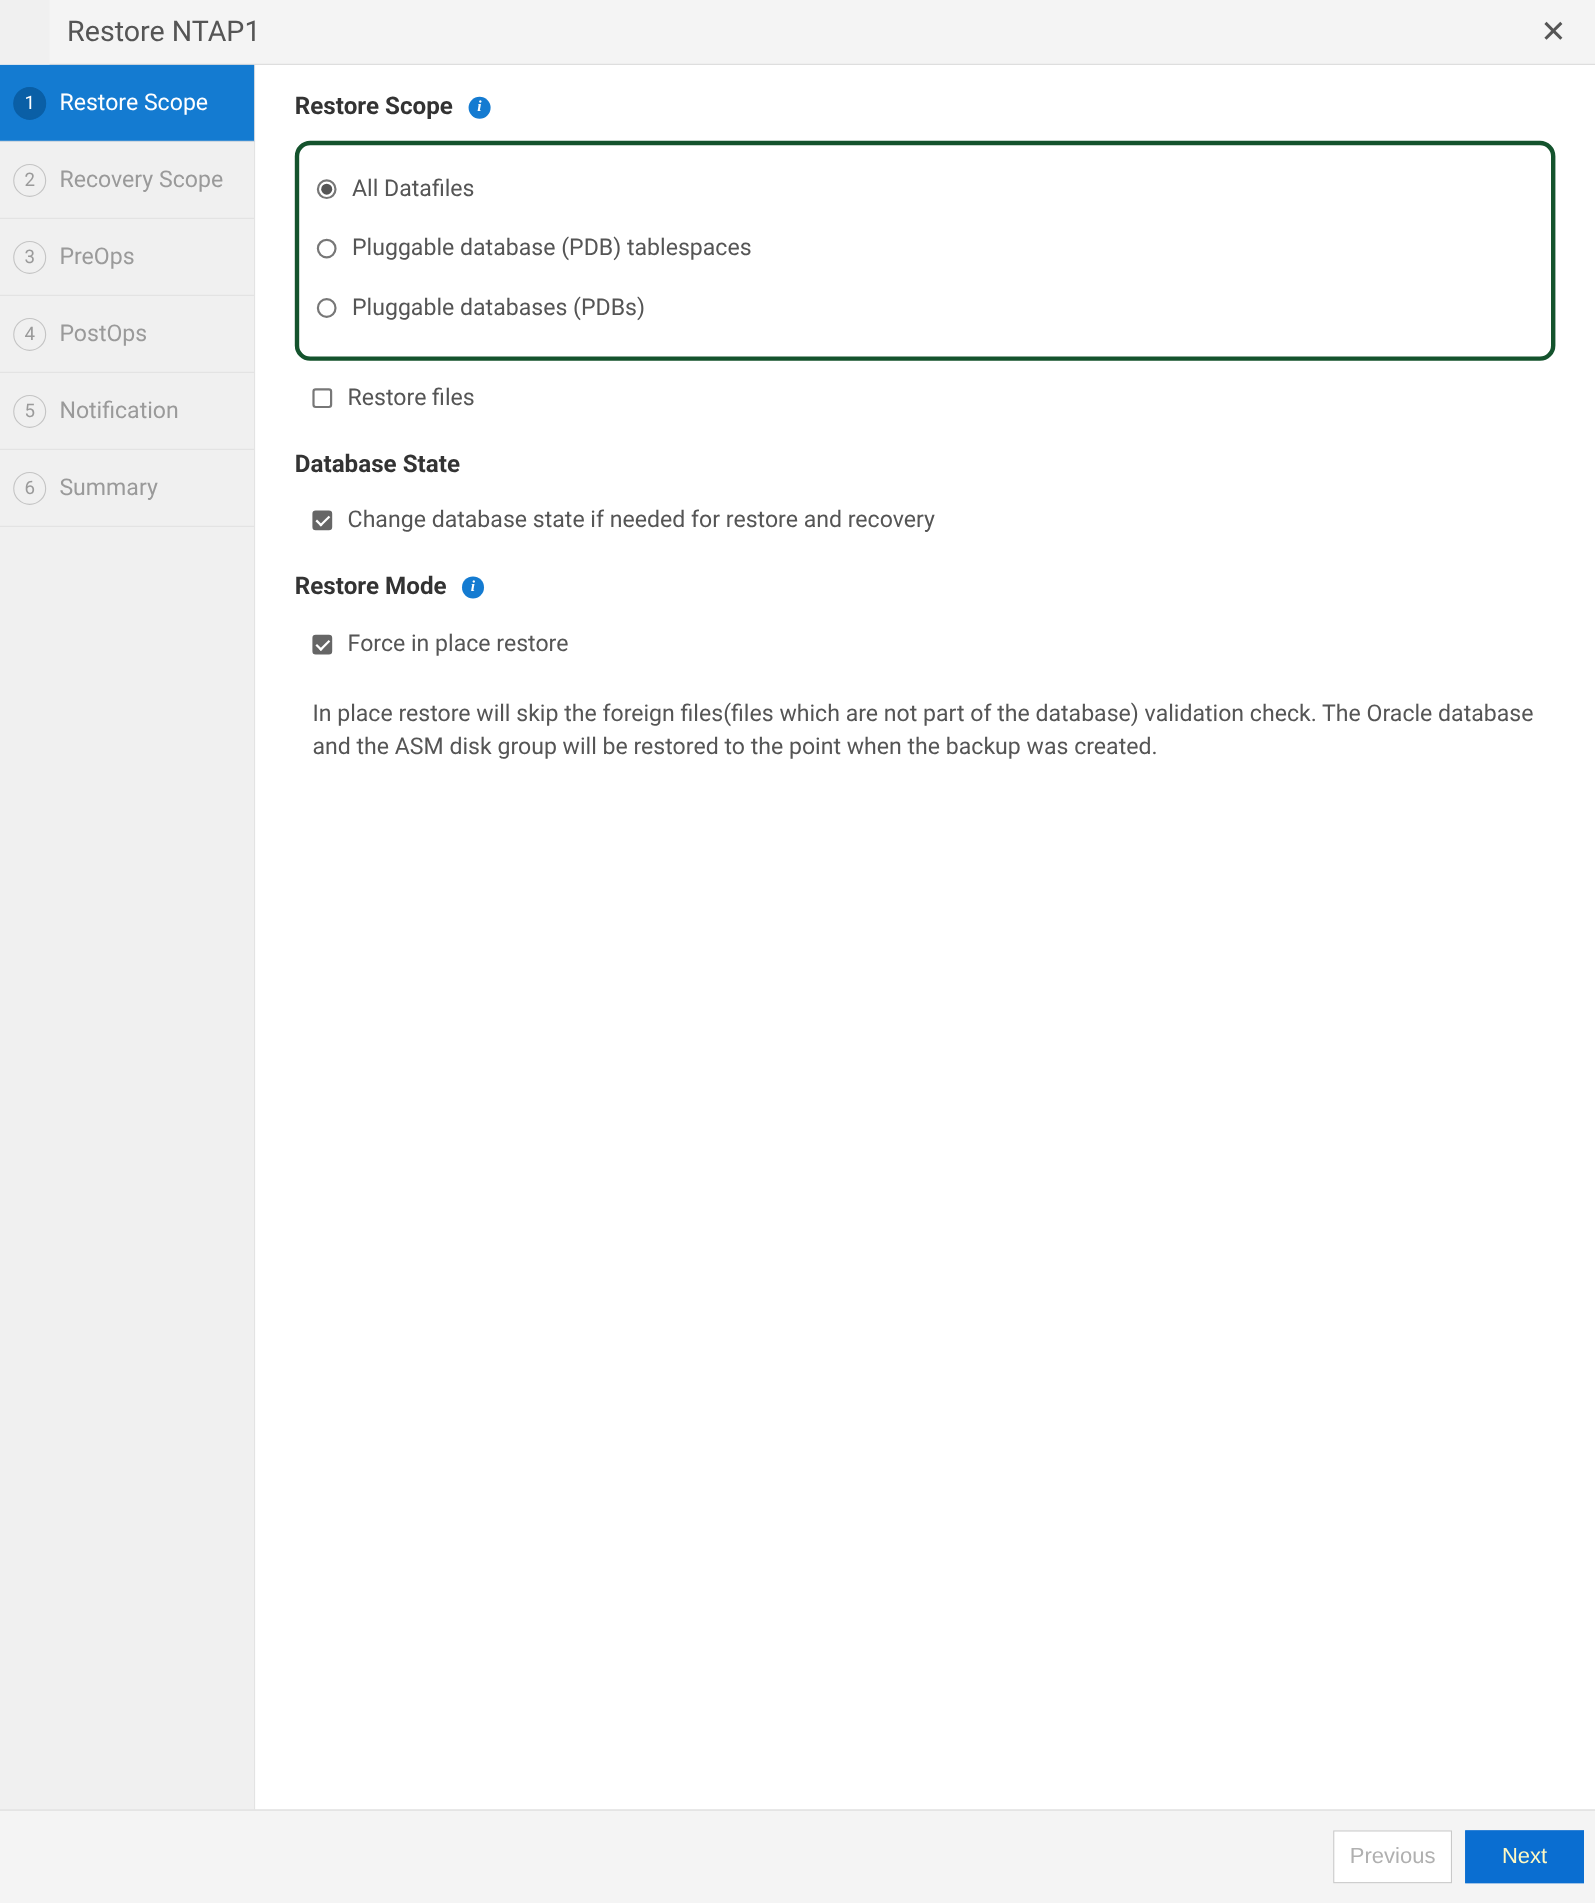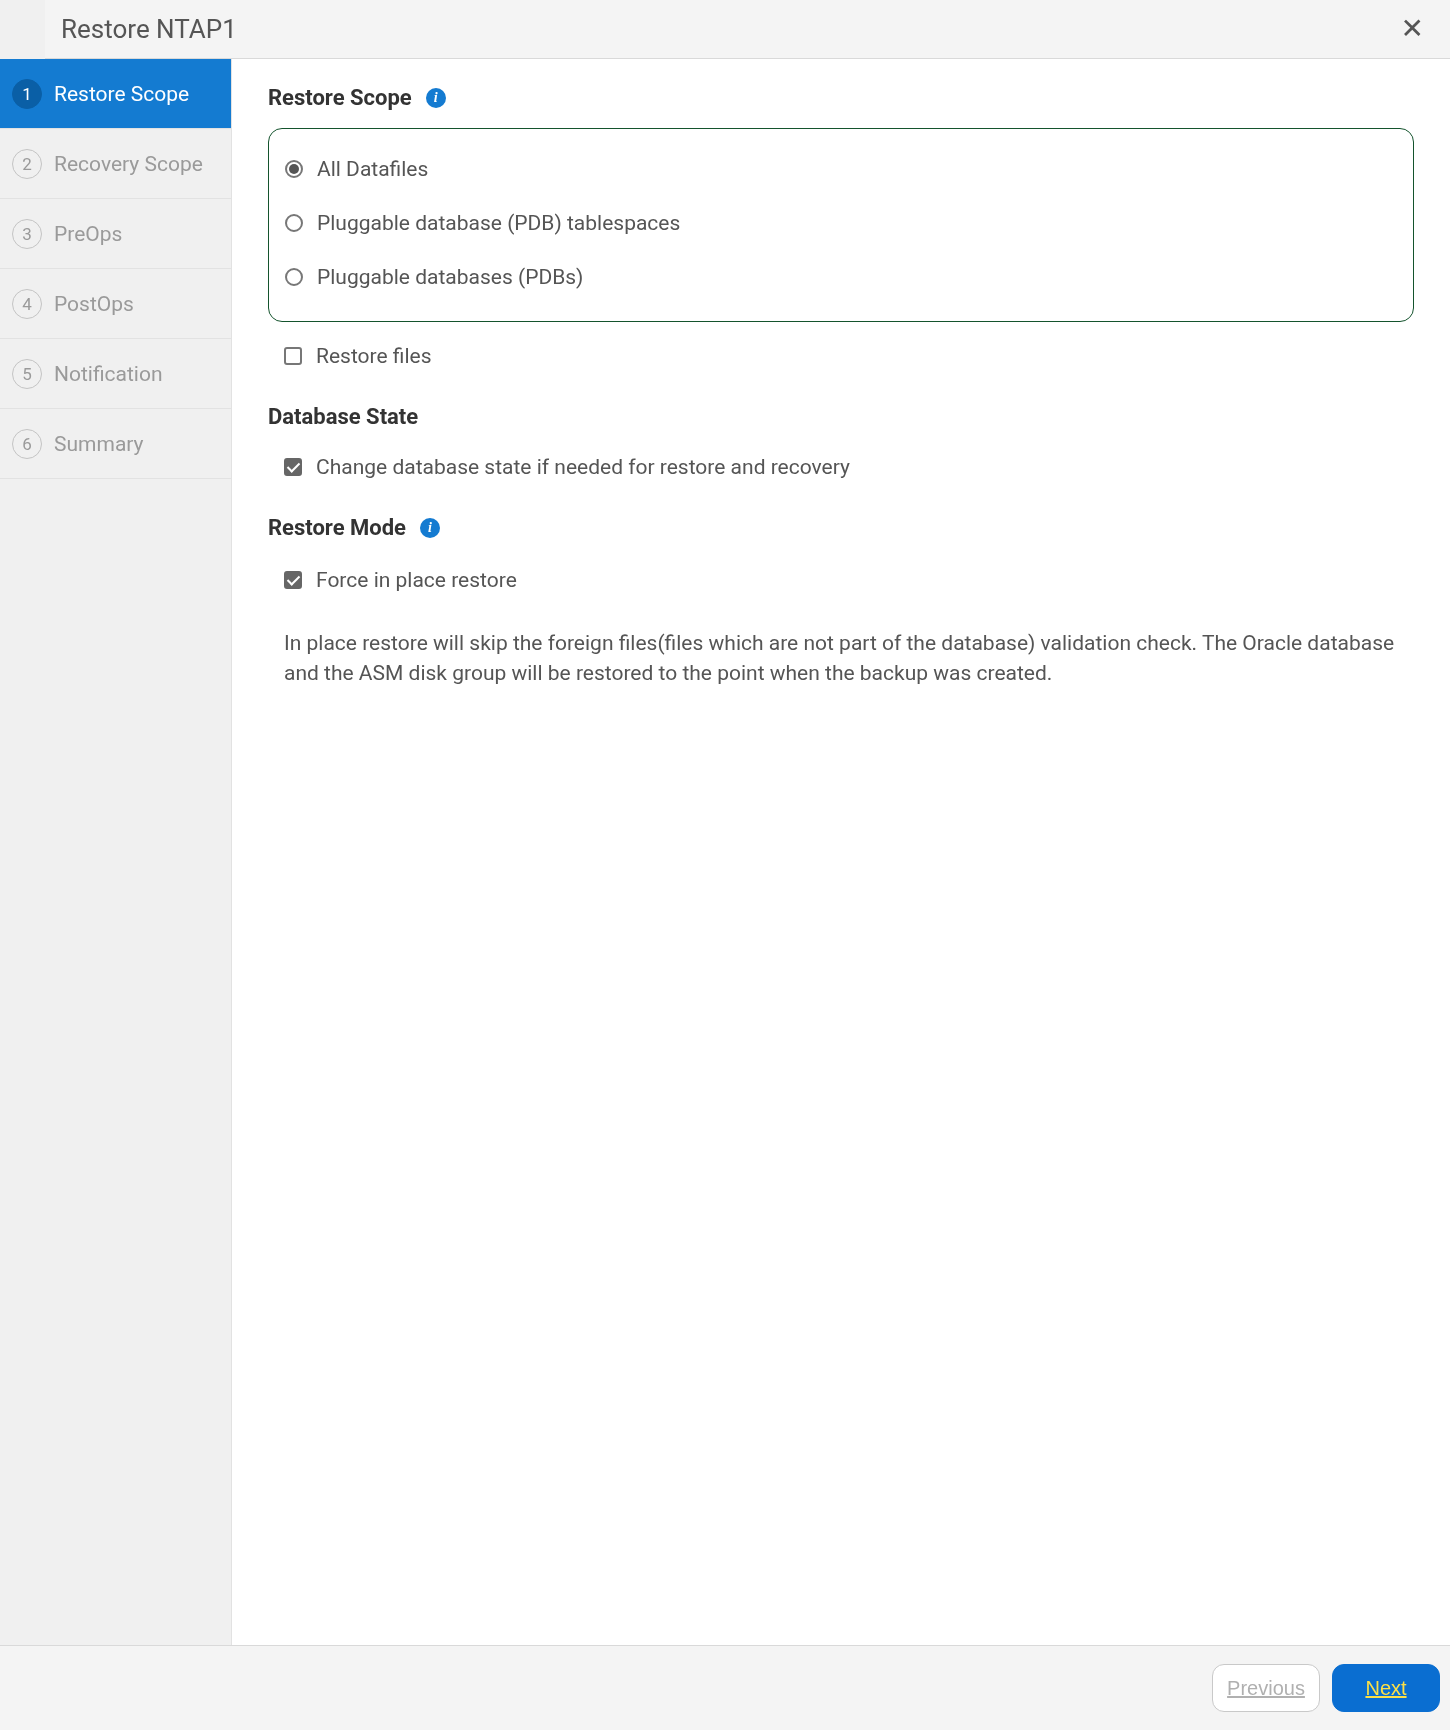--- a/index.html
+++ b/index.html
@@ -103,21 +103,21 @@
     font-family: Georgia, serif;
     font-style: italic;
     font-weight: bold;
     font-size: 14px;
     display: flex;
     align-items: center;
     justify-content: center;
     line-height: 1;
   }
   .radio-panel {
-    border: 1px solid #14532d;
+    border: 4px solid #14532d;
     border-radius: 14px;
     padding: 20px 16px 24px 16px;
     margin-bottom: 14px;
   }
   .radio-row, .check-row {
     display: flex;
     align-items: center;
     gap: 14px;
     padding: 8px 0;
     font-size: 21px;
@@ -182,36 +182,35 @@
     display: flex;
     align-items: center;
     justify-content: flex-end;
     padding: 0 10px;
     gap: 12px;
   }
   .btn {
     min-width: 108px;
     height: 48px;
     font-size: 20px;
-    border-radius: 12px;
+    border-radius: 0;
     cursor: pointer;
     display: flex;
     align-items: center;
     justify-content: center;
-    text-decoration: underline;
   }
   .btn-prev {
     background: #fff;
     border: 1px solid #c9c9c9;
     color: #b0b0b0;
   }
   .btn-next {
     background: #0a6ed1;
     border: 1px solid #0a6ed1;
-    color: #fde047;
+    color: #fef9c3;
     font-weight: 500;
   }
 </style>
 </head>
 <body>
 
 <div class="titlebar">
   <h1>Restore NTAP1</h1>
   <button class="close-btn">
     <span>✕</span>

